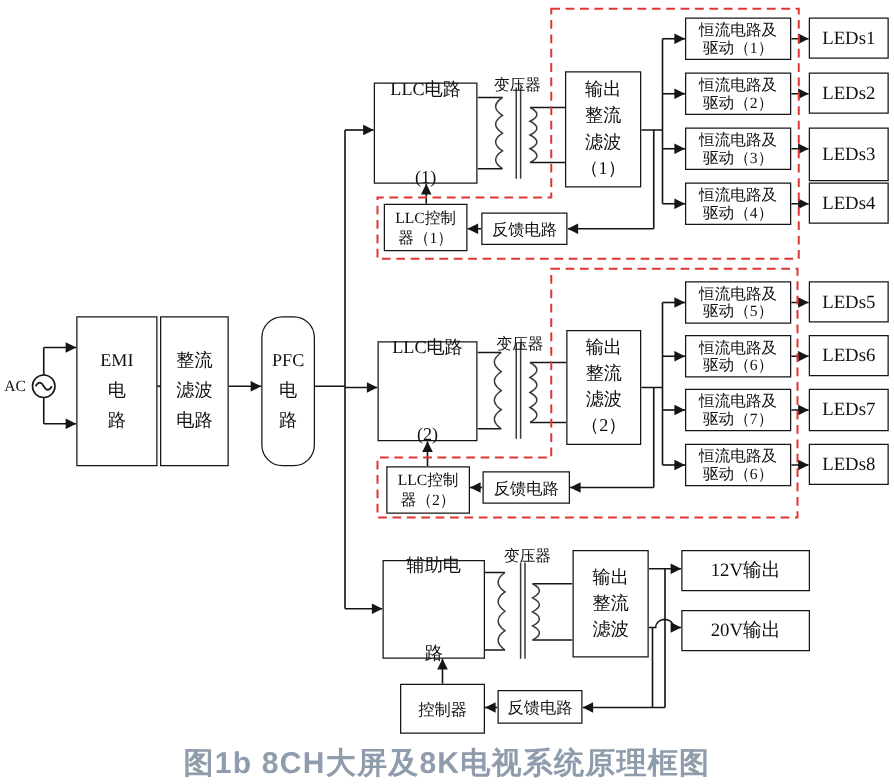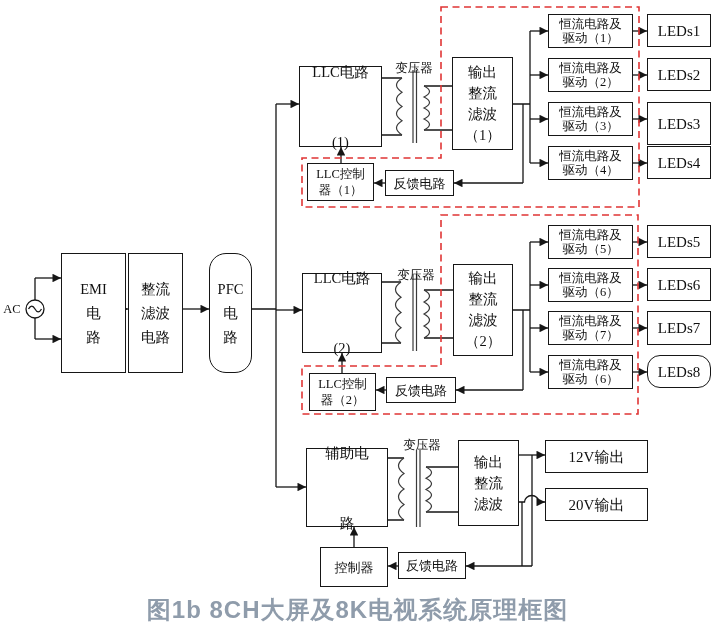--- a/index.html
+++ b/index.html
@@ -221,21 +221,21 @@
 
   <div class="bx led" style="left:647px;top:225px;width:64px;height:33px;">
     <span>LEDs5</span>
   </div>
   <div class="bx led" style="left:647px;top:268px;width:64px;height:33px;">
     <span>LEDs6</span>
   </div>
   <div class="bx led" style="left:647px;top:311px;width:64px;height:34px;">
     <span>LEDs7</span>
   </div>
-  <div class="bx led" style="left:647px;top:355px;width:64px;height:33px;border-radius:13px;">
+  <div class="bx led" style="left:647px;top:355px;width:64px;height:33px;">
     <span>LEDs8</span>
   </div>
 
   <div class="bx llc" style="left:306px;top:448px;width:82px;height:79px;">
     <span>辅助电</span>
     <span>路</span>
   </div>
   <div class="bx out" style="left:458px;top:440px;width:61px;height:86px;">
     <span>输出</span>
     <span>整流</span>

